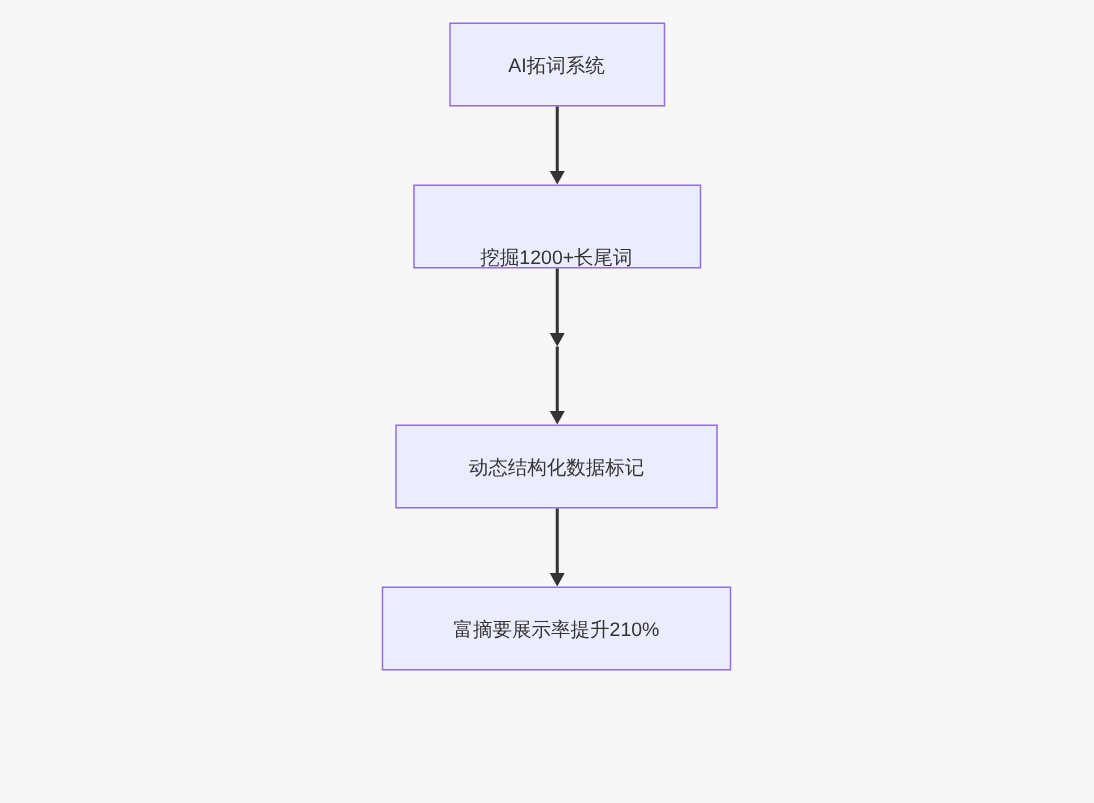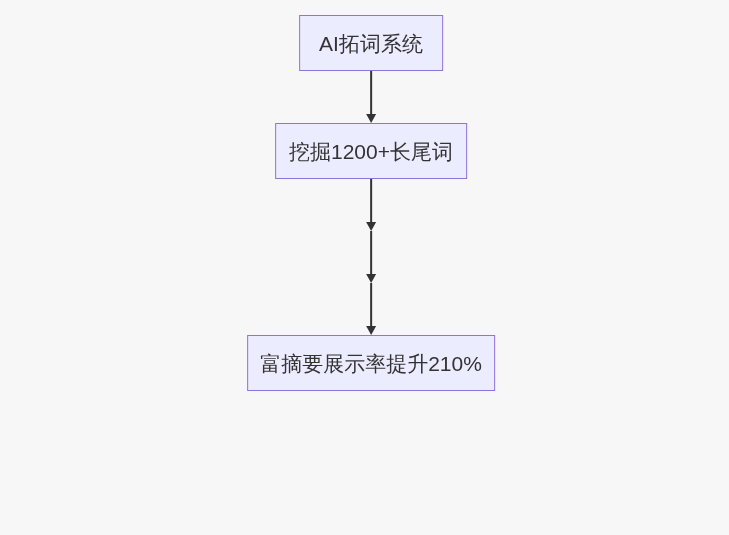--- a/index.html
+++ b/index.html
@@ -23,34 +23,34 @@
     display: flex;
     flex-direction: column;
     align-items: center;
   }
   .node {
     box-sizing: border-box;
     height: 56px;
     background: #ECECFF;
     border: 1px solid #9370DB;
     color: #333333;
-    font-size: 21px;
+    font-size: 13px;
     line-height: 1;
     display: flex;
     align-items: center;
     justify-content: center;
     white-space: nowrap;
     text-align: center;
     padding: 0 12px;
   }
   .node-1 { min-width: 144px; }
-  .node-2 { min-width: 192px; }
+  .node-2 { min-width: 192px; align-items: flex-end; }
   .node-3 { min-width: 222px; }
   .node-4 { min-width: 215px; }
-  .node-5 { min-width: 233px; justify-content: flex-end; }
+  .node-5 { min-width: 233px; }
   .edge {
     height: 52px;
     display: flex;
     flex-direction: column;
     align-items: center;
   }
   .edge-line {
     width: 2px;
     flex: 1 1 auto;
     background: #333333;
@@ -87,20 +87,23 @@
       <div class="edge-line"></div>
       <div class="edge-head"></div>
     </div>
 
 
     <div class="edge">
       <div class="edge-line"></div>
       <div class="edge-head"></div>
     </div>
 
+    <div class="node node-4">
+      <span>动态结构化数据标记</span>
+    </div>
 
     <div class="edge">
       <div class="edge-line"></div>
       <div class="edge-head"></div>
     </div>
 
     <div class="node node-5">
       <span>富摘要展示率提升210%</span>
     </div>
 

